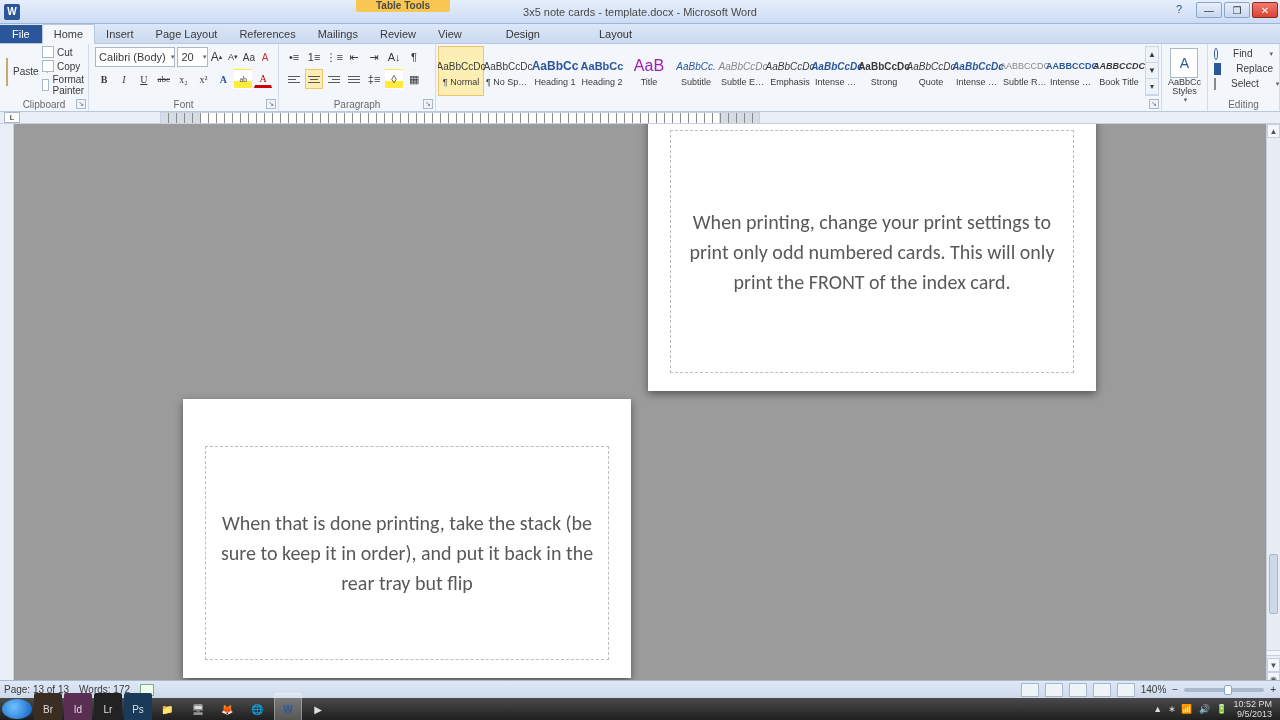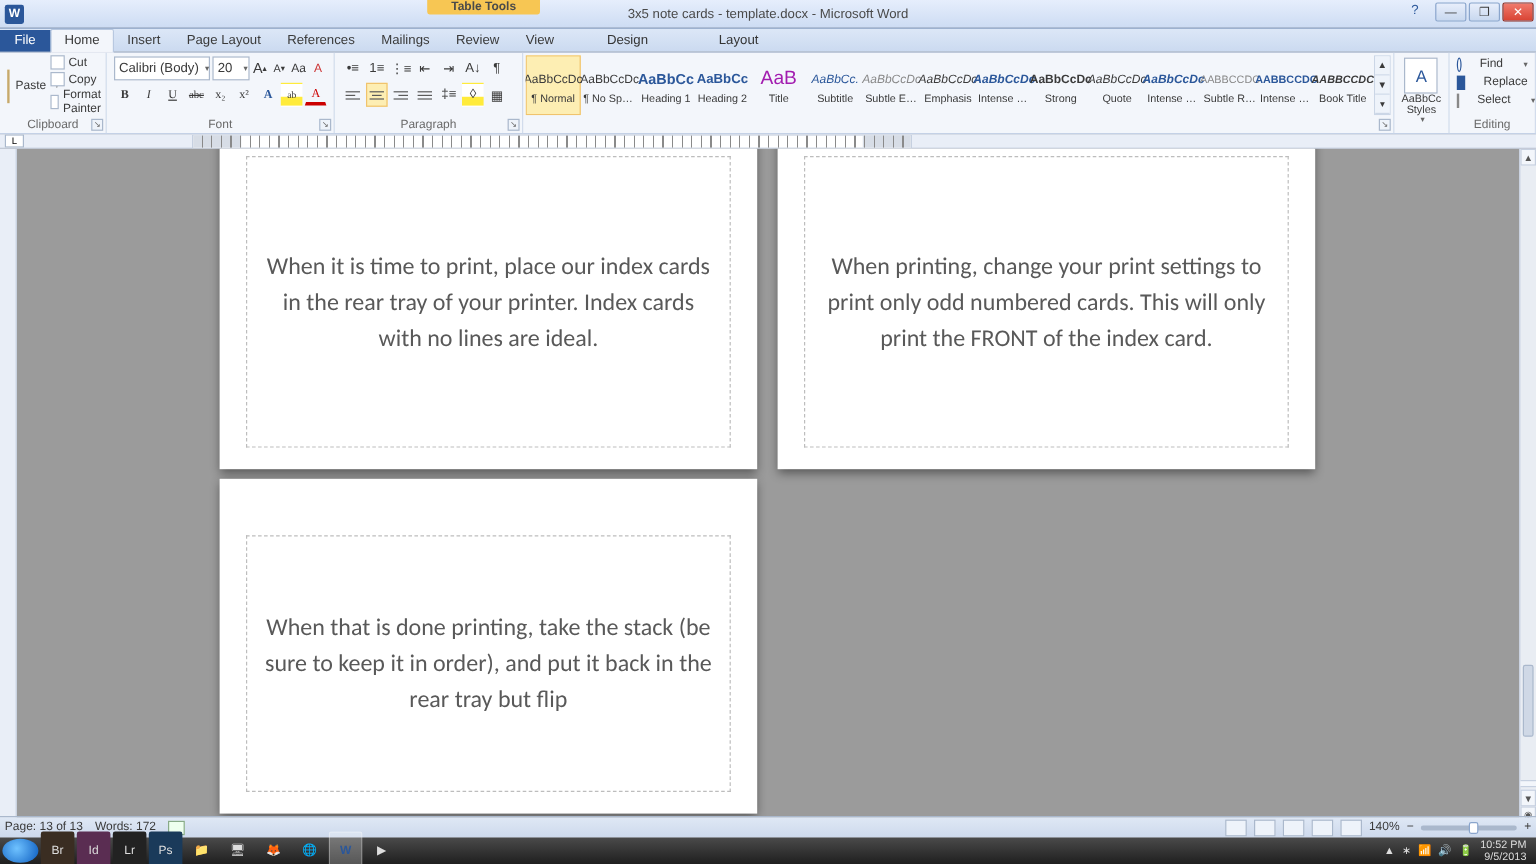--- a/index.html
+++ b/index.html
@@ -353,25 +353,20 @@
   <div class="ruler">
     <div class="shade" style="left:0;width:40px;"></div>
     <div class="shade" style="right:0;width:40px;"></div>
     <div class="marks"></div>
   </div>
 </div>
 
 <div class="doc-wrap">
   <div class="lruler"></div>
 
-  <div class="page p1">
-    <div class="inner">
-      <div class="txt">When it is time to print, place our index cards in the rear tray of your printer.  Index cards with no lines are ideal.</div>
-    </div>
-  </div>
   <div class="page p2">
     <div class="inner">
       <div class="txt">When printing, change your print settings to print only odd numbered cards.  This will only print the FRONT of the index card.</div>
     </div>
   </div>
   <div class="page p3">
     <div class="inner">
       <div class="txt">When that is done printing, take the stack (be sure to keep it in order), and put it back in the rear tray but flip</div>
     </div>
   </div>

